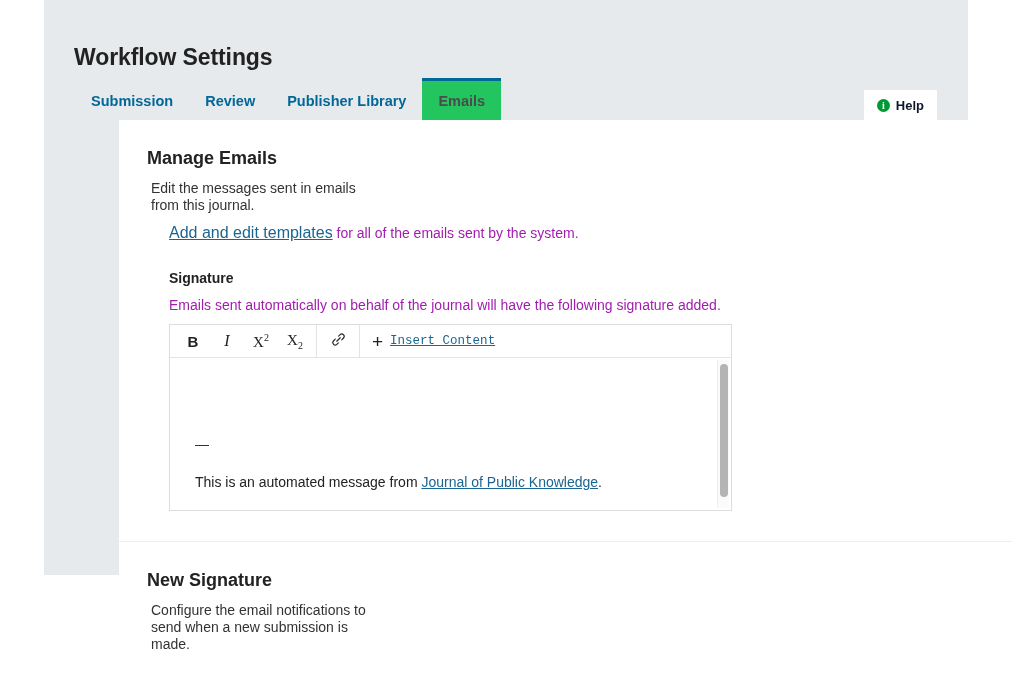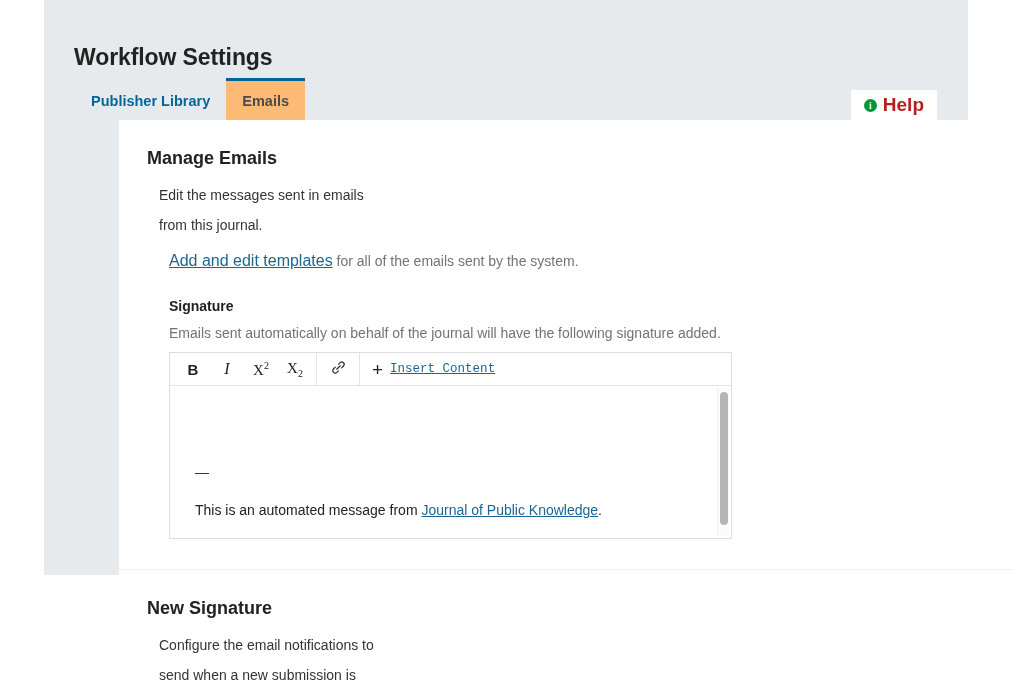--- a/index.html
+++ b/index.html
@@ -49,41 +49,41 @@
     padding: 0 16px;
     font-size: 14.5px;
     font-weight: bold;
     color: #006798;
     cursor: pointer;
     border-top: 3px solid transparent;
     background: transparent;
     white-space: nowrap;
   }
   .tab.active {
-    background: #fdba74;
+    background: #22c55e;
     color: #4c4c4c;
     border-top: 3px solid #006798;
   }
 
   
   .help-tab {
     position: absolute;
     right: 31px; top: 90px;
     height: 30px;
     background: #ffffff;
     display: flex;
     align-items: center;
     gap: 6px;
     padding: 0 13px;
     cursor: pointer;
   }
   .help-label {
-    font-size: 19px;
-    font-weight: bold;
-    color: #b91c1c;
+    font-size: 13px;
+    font-weight: bold;
+    color: #0f172a;
   }
   .info-icon {
     width: 13px; height: 13px;
     border-radius: 50%;
     background: #009933;
     color: #ffffff;
     font-size: 10px;
     font-weight: bold;
     line-height: 13px;
     text-align: center;
@@ -105,33 +105,33 @@
 
   .section-title {
     font-size: 18px;
     font-weight: bold;
     color: #222222;
     margin: 0;
   }
   .section-desc {
     font-size: 14px;
     color: #333333;
-    line-height: 30px;
-    margin: 12px;
+    line-height: 17px;
+    margin: 4px;
     max-width: 228px;
   }
 
   .field-label {
     font-size: 14px;
     font-weight: bold;
     color: #222222;
   }
   .field-text {
     font-size: 14px;
-    color: #737373;
+    color: #a21caf;
   }
 
   a.link {
     color: #1a6591;
     text-decoration: underline;
     cursor: pointer;
   }
 
   
   .editor {
@@ -233,20 +233,26 @@
 <body>
 
 <div id="page">
 
   <div class="app-panel">
 
     <h1 class="page-title">Workflow Settings</h1>
 
     <div class="tabs">
       <div class="tab">
+        <span>Submission</span>
+      </div>
+      <div class="tab">
+        <span>Review</span>
+      </div>
+      <div class="tab">
         <span>Publisher Library</span>
       </div>
       <div class="tab active">
         <span>Emails</span>
       </div>
     </div>
 
     <div class="help-tab">
       <span class="info-icon">i</span>
       <span class="help-label">Help</span>

